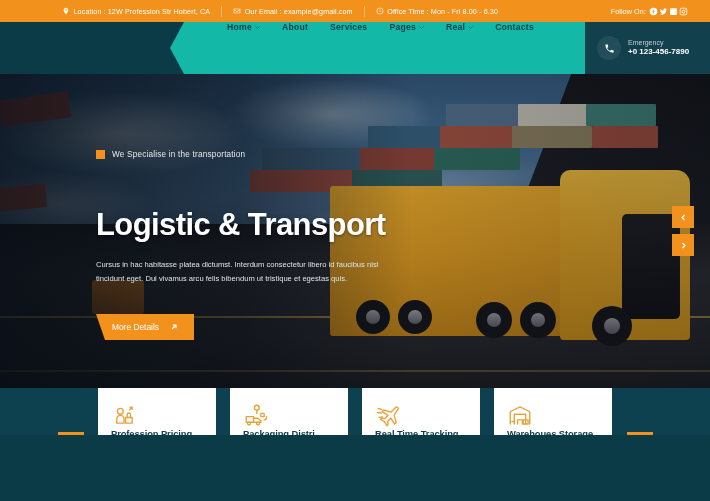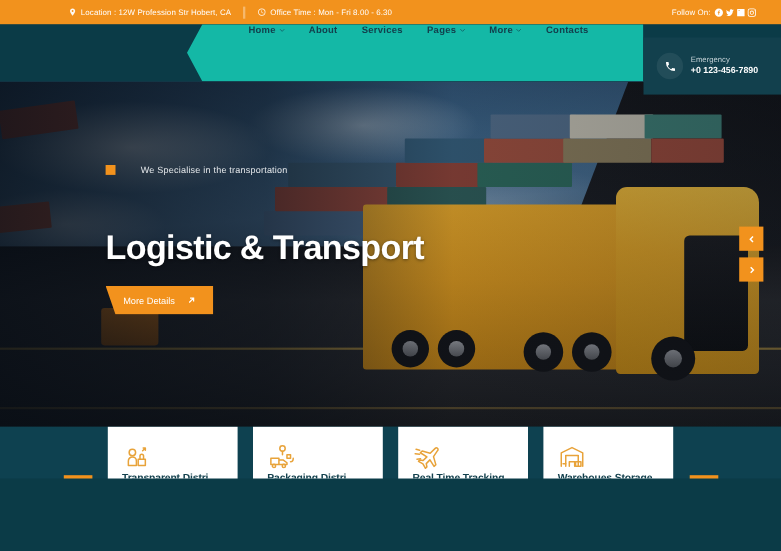--- a/index.html
+++ b/index.html
@@ -52,21 +52,21 @@
   .nav { display:flex; align-items:center; gap:22px; }
   .nav-item {
     display:flex; align-items:center; gap:3px;
     font-size:8.6px; font-weight:bold; color:#12404d; letter-spacing:.25px;
     cursor:pointer;
   }
   .caret { width:5px; height:5px; display:block; opacity:.7; }
   .caret svg { display:block; width:5px; height:5px; stroke:#12404d; fill:none; stroke-width:1.6; }
 
   .emer {
-    position:absolute; top:12px; left:585px; width:125px; height:52px;
+    position:absolute; top:0; left:585px; width:125px; height:52px;
     background:#12404d; display:flex; align-items:center; gap:7px; padding-left:12px;
   }
   .emer-circle {
     width:24px; height:24px; border-radius:50%; background:rgba(255,255,255,.07);
     display:flex; align-items:center; justify-content:center; flex:none;
   }
   .emer-circle svg { width:11px; height:11px; fill:#ffffff; display:block; }
   .emer-txt { display:flex; flex-direction:column; line-height:1.35; }
   .emer-label { font-size:7px; color:#c5d2d7; }
   .emer-num { font-size:8px; color:#ffffff; font-weight:bold; }
@@ -119,30 +119,30 @@
     background:linear-gradient(180deg,#c9731a,#8d4f12); border-radius:3px;
   }
   .hero-shade {
     position:absolute; inset:0;
     background:linear-gradient(90deg, rgba(6,12,20,.80) 0%, rgba(6,12,20,.56) 34%, rgba(6,12,20,.18) 58%, rgba(6,12,20,.30) 100%);
   }
 
   .hero-content { position:absolute; left:96px; top:76px; width:330px; z-index:6; }
   .hero-badge { display:flex; align-items:center; gap:7px; margin-bottom:9px; }
   .badge-sq { width:9px; height:9px; background:#f2921d; flex:none; }
-  .badge-tx { font-size:8.2px; color:#e6e9ec; letter-spacing:.2px;margin-left:16px; }
+  .badge-tx { font-size:8.2px; color:#e6e9ec; letter-spacing:.2px; }
   .hero-h1 {
     font-size:31px; line-height:1.24; font-weight:bold; color:#ffffff;
     letter-spacing:-.6px; text-shadow:0 1px 3px rgba(0,0,0,.45);
   }
   .hero-p {
     margin-top:13px; font-size:7.6px; line-height:1.85; color:#dfe3e7; width:306px;
   }
   .btn-more {
-    margin-top:15px; position:relative; width:98px; height:26px;
+    margin-top:28px; position:relative; width:98px; height:26px;
     background:#f2921d;
     clip-path:polygon(0 0, 100% 0, 100% 100%, 9px 100%);
     display:flex; align-items:center; justify-content:center; gap:11px;
     cursor:pointer;
   }
   .btn-more span { font-size:8.4px; color:#ffffff; font-weight:500; }
   .btn-more svg { width:8px; height:8px; stroke:#fff; fill:none; stroke-width:1.7; display:block; }
 
   .slider-ctrls { position:absolute; right:16px; top:132px; display:flex; flex-direction:column; gap:6px; z-index:8; }
   .sc-btn {
@@ -176,20 +176,28 @@
   <div class="topbar">
     <div class="tb-group first">
       <span class="tb-ico">
         <svg viewBox="0 0 24 24">
             <path d="M12 2C8.1 2 5 5.1 5 9c0 5.2 7 13 7 13s7-7.8 7-13c0-3.9-3.1-7-7-7zm0 9.5A2.5 2.5 0 1 1 12 6.5a2.5 2.5 0 0 1 0 5z"></path>
           </svg>
       </span>
       <span>Location : 12W Profession Str Hobert, CA</span>
     </div>
     <div class="tb-sep"></div>
+    <div class="tb-group">
+      <span class="tb-ico">
+        <svg viewBox="0 0 24 24">
+            <path d="M2 5h20v14H2V5zm2 2v.4l8 5.2 8-5.2V7H4zm16 10V9.8l-8 5.2-8-5.2V17h16z"></path>
+          </svg>
+      </span>
+      <span>Our Email : example@gmail.com</span>
+    </div>
     <div class="tb-sep"></div>
     <div class="tb-group">
       <span class="tb-ico">
         <svg viewBox="0 0 24 24">
             <path d="M12 2a10 10 0 1 0 0 20 10 10 0 0 0 0-20zm0 18a8 8 0 1 1 0-16 8 8 0 0 1 0 16zm.5-13H11v6l5 3 .8-1.3-4.3-2.5V7z"></path>
           </svg>
       </span>
       <span>Office Time : Mon - Fri 8.00 - 6.30</span>
     </div>
 
@@ -239,21 +247,21 @@
         </div>
         <div class="nav-item">
           <span>Pages</span>
           <span class="caret">
               <svg viewBox="0 0 10 10">
                 <path d="M1 3l4 4 4-4"></path>
               </svg>
             </span>
         </div>
         <div class="nav-item">
-          <span>More</span>
+          <span>Real</span>
           <span class="caret">
               <svg viewBox="0 0 10 10">
                 <path d="M1 3l4 4 4-4"></path>
               </svg>
             </span>
         </div>
         <div class="nav-item">
           <span>Contacts</span>
         </div>
       </div>
@@ -313,20 +321,21 @@
 
     <div class="hero-content">
       <div class="hero-badge">
         <span class="badge-sq"></span>
         <span class="badge-tx">We Specialise in the transportation</span>
       </div>
       <h1 class="hero-h1">
         <br>
         <span>Logistic &amp; Transport</span>
       </h1>
+      <p class="hero-p">Cursus in hac habitasse platea dictumst. Interdum consectetur libero id faucibus nisl tincidunt eget. Dui vivamus arcu felis bibendum ut tristique et egestas quis.</p>
       <div class="btn-more">
         <span>More Details</span>
         <svg viewBox="0 0 12 12">
             <path d="M3 9L9 3M4.2 3H9v4.8"></path>
           </svg>
       </div>
     </div>
 
     <div class="slider-ctrls">
       <div class="sc-btn">
@@ -360,21 +369,21 @@
     <div class="card">
       <span class="card-ico">
         <svg viewBox="0 0 32 32" fill="none" stroke="#e8a33a" stroke-width="1.7" stroke-linecap="round" stroke-linejoin="round">
           <path d="M7 26h9v-5a4.5 4.5 0 0 0-9 0v5z"></path>
           <circle cx="11.5" cy="11.5" r="3.6"></circle>
           <path d="M18 26h8v-7h-8z"></path>
             <path d="M20 19v-3.5a2 2 0 0 1 4 0V19"></path>
           <path d="M23 9.5l3-3M26 6.5h-2.4M26 6.5v2.4"></path>
         </svg>
       </span>
-      <div class="card-title">Transparent Distri</div>
+      <div class="card-title">Profession Pricing</div>
       <div class="card-desc">Appropriately enhance principlecent standards in platforms. Credibly orch popular services.</div>
       
     </div>
 
     <div class="card">
       <span class="card-ico">
         <svg viewBox="0 0 32 32" fill="none" stroke="#e8a33a" stroke-width="1.7" stroke-linecap="round" stroke-linejoin="round">
           <circle cx="17" cy="7" r="3"></circle>
             <path d="M17 10v4"></path>
           <path d="M4 25h9v-7H4zM13 20h5l4 3v2h-9z"></path>

